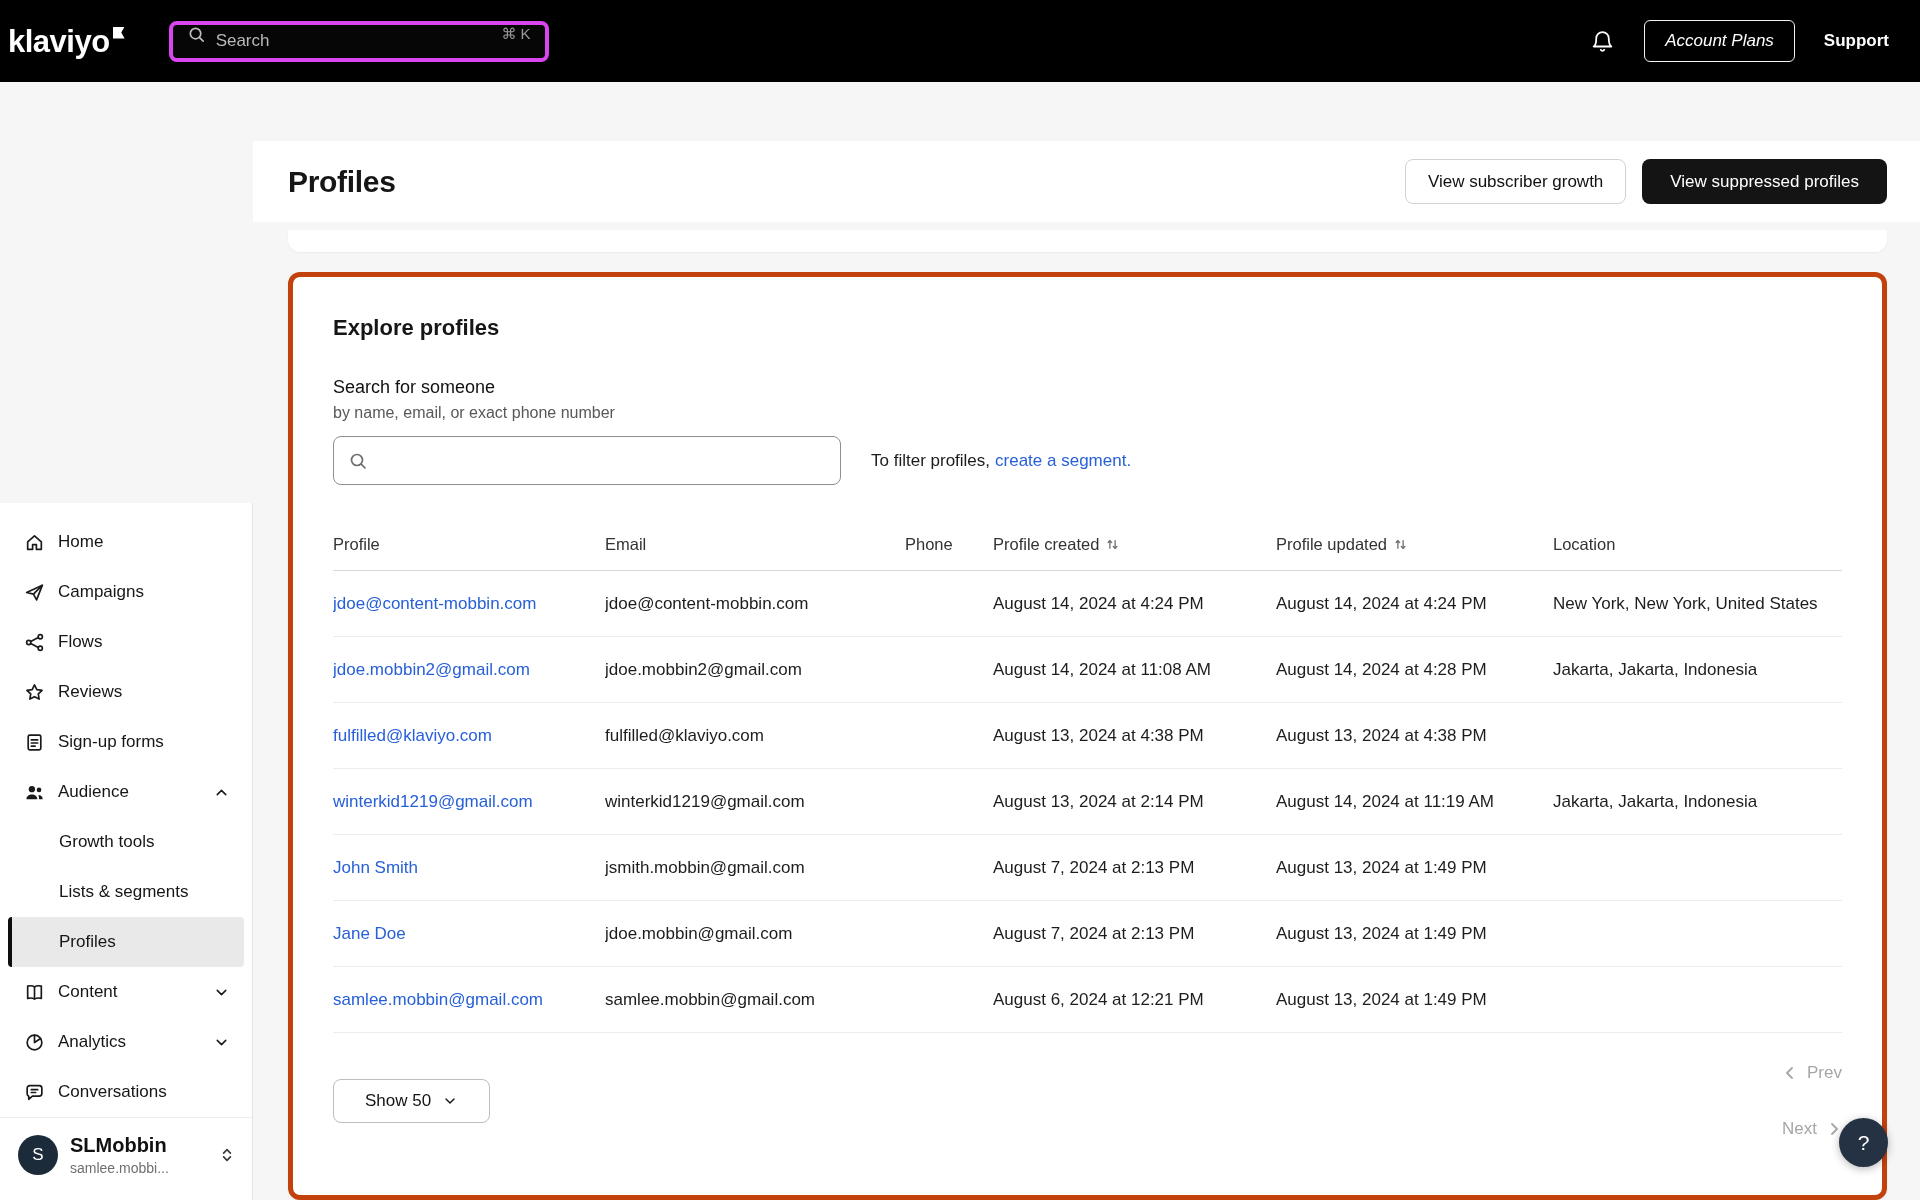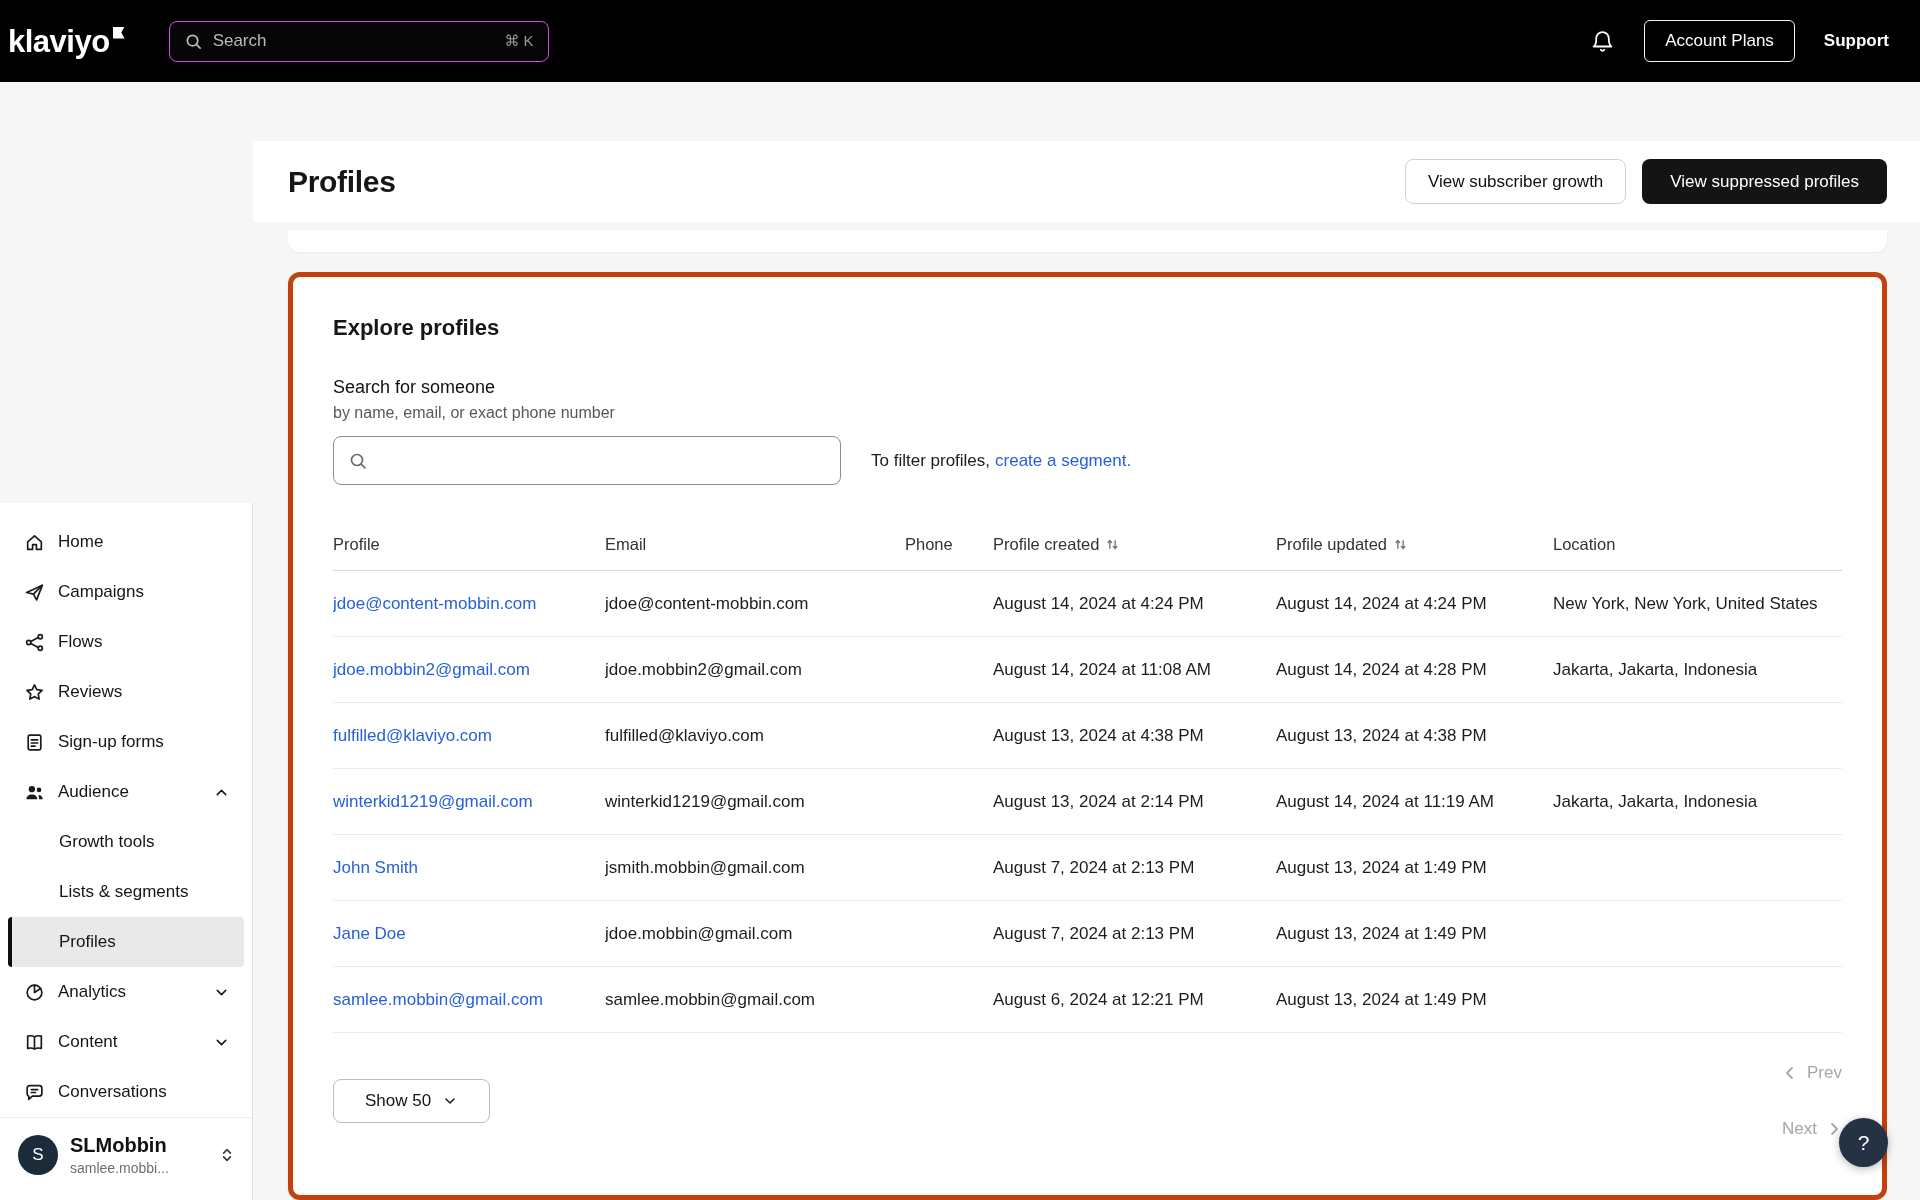--- a/index.html
+++ b/index.html
@@ -34,25 +34,24 @@
     width: 12px; height: 12px;
     background: #fff;
     margin-left: 3px;
     margin-top: 1px;
     clip-path: polygon(0 0, 100% 0, 72% 50%, 100% 100%, 0 100%);
   }
   .topbar-search {
     margin-left: 44px;
     width: 380px;
     height: 41px;
-    border: 1px solid #d946ef;
+    border: 4px solid #d946ef;
     border-radius: 8px;
     background: #060606;
     display: flex;
-    align-items: center;
     padding: 0 14px;
     gap: 10px;
   }
   .topbar-search input {
     flex: 1;
     background: transparent;
     border: none;
     outline: none;
     color: #e3e3e3;
     font-size: 17px;
@@ -71,20 +70,21 @@
     height: 42px;
     padding: 0 20px;
     background: transparent;
     border: 1px solid #f2f2f2;
     border-radius: 6px;
     color: #fff;
     font-size: 17px;
     font-weight: 500;
     font-family: inherit;
     cursor: pointer;
+    font-style: italic;
   }
   .support-link {
     color: #fff; font-size: 17px; font-weight: 600;
     text-decoration: none; cursor: pointer;
   }
 
   
   .shell { display: flex; height: 1118px; align-items: flex-end; }
 
   
@@ -390,38 +390,38 @@
         <span>Growth tools</span>
       </div>
       <div class="nav-child">
         <span>Lists &amp; segments</span>
       </div>
       <div class="nav-child selected">
         <span>Profiles</span>
       </div>
 
       <div class="nav-item">
-        <svg class="i" width="21" height="21" viewBox="0 0 20 20" fill="none" stroke="#1a1a1a" stroke-width="1.6" stroke-linecap="round">
-          <circle cx="10" cy="10" r="7"></circle>
-            <path d="M10 10 V3 M10 10 L15.8 6.2"></path>
-        </svg>
-        <span>Analytics</span>
+        <svg class="i" width="21" height="21" viewBox="0 0 20 20" fill="none" stroke="#1a1a1a" stroke-width="1.6" stroke-linejoin="round">
+          <path d="M10 4.6 C8.5 3.6 6 3.3 3.5 3.9 V15.6 C6 15 8.5 15.3 10 16.3 C11.5 15.3 14 15 16.5 15.6 V3.9 C14 3.3 11.5 3.6 10 4.6 Z"></path>
+          <path d="M10 4.6 V16.3"></path>
+        </svg>
+        <span>Content</span>
         <span class="chevron">
           <svg width="17" height="17" viewBox="0 0 20 20" fill="none" stroke="#1a1a1a" stroke-width="1.8" stroke-linecap="round" stroke-linejoin="round">
               <path d="M5 7.5 L10 12.5 L15 7.5"></path>
             </svg>
         </span>
       </div>
 
       <div class="nav-item">
-        <svg class="i" width="21" height="21" viewBox="0 0 20 20" fill="none" stroke="#1a1a1a" stroke-width="1.6" stroke-linejoin="round">
-          <path d="M10 4.6 C8.5 3.6 6 3.3 3.5 3.9 V15.6 C6 15 8.5 15.3 10 16.3 C11.5 15.3 14 15 16.5 15.6 V3.9 C14 3.3 11.5 3.6 10 4.6 Z"></path>
-          <path d="M10 4.6 V16.3"></path>
-        </svg>
-        <span>Content</span>
+        <svg class="i" width="21" height="21" viewBox="0 0 20 20" fill="none" stroke="#1a1a1a" stroke-width="1.6" stroke-linecap="round">
+          <circle cx="10" cy="10" r="7"></circle>
+            <path d="M10 10 V3 M10 10 L15.8 6.2"></path>
+        </svg>
+        <span>Analytics</span>
         <span class="chevron">
           <svg width="17" height="17" viewBox="0 0 20 20" fill="none" stroke="#1a1a1a" stroke-width="1.8" stroke-linecap="round" stroke-linejoin="round">
               <path d="M5 7.5 L10 12.5 L15 7.5"></path>
             </svg>
         </span>
       </div>
 
       <div class="nav-item">
         <svg class="i" width="21" height="21" viewBox="0 0 20 20" fill="none" stroke="#1a1a1a" stroke-width="1.6" stroke-linecap="round" stroke-linejoin="round">
           <path d="M5.5 3.5 h9 a2.5 2.5 0 0 1 2.5 2.5 v5 a2.5 2.5 0 0 1 -2.5 2.5 h-6.5 l-3.5 3 v-3 a2.5 2.5 0 0 1 -1.5 -2.3 v-5.2 a2.5 2.5 0 0 1 2.5 -2.5 Z"></path>

